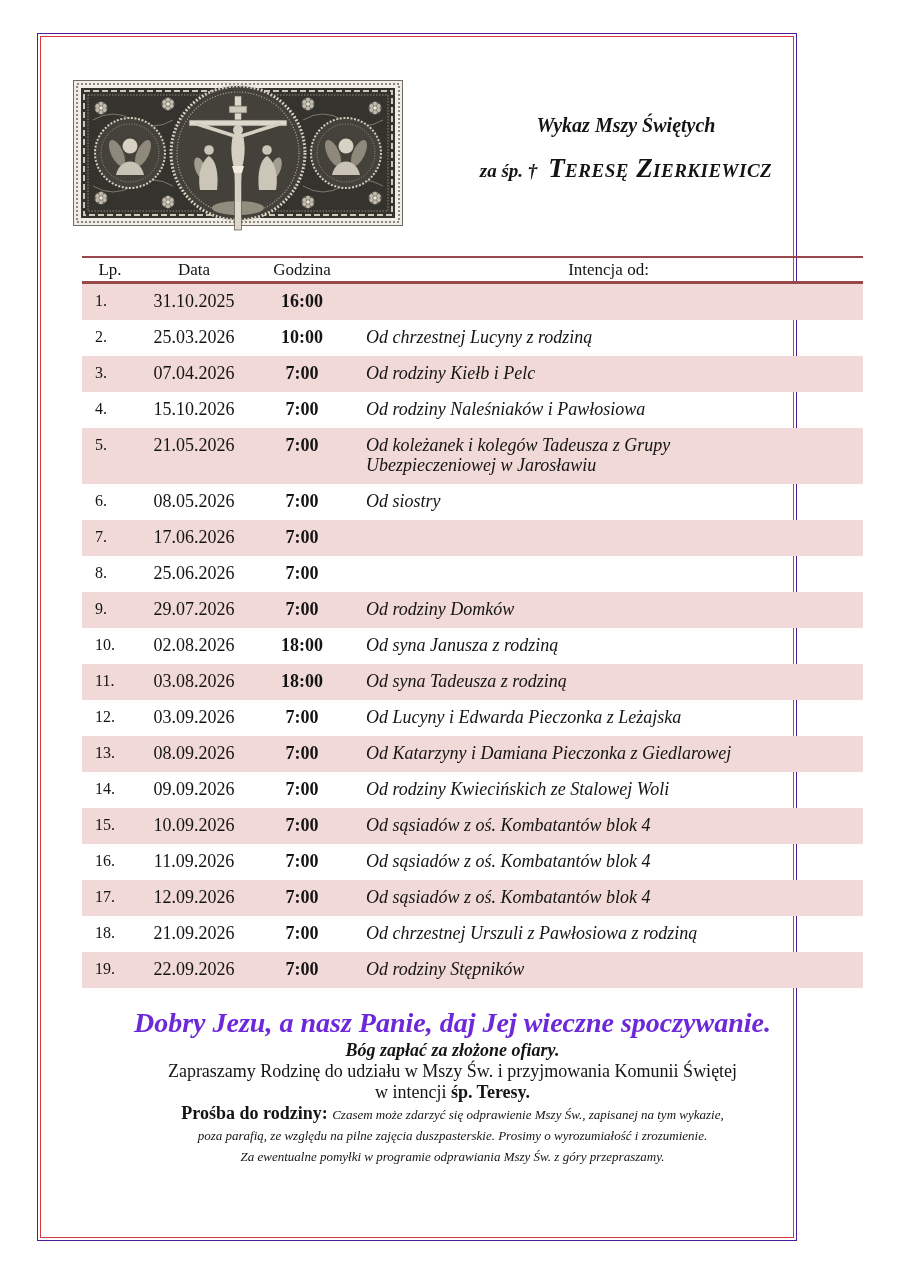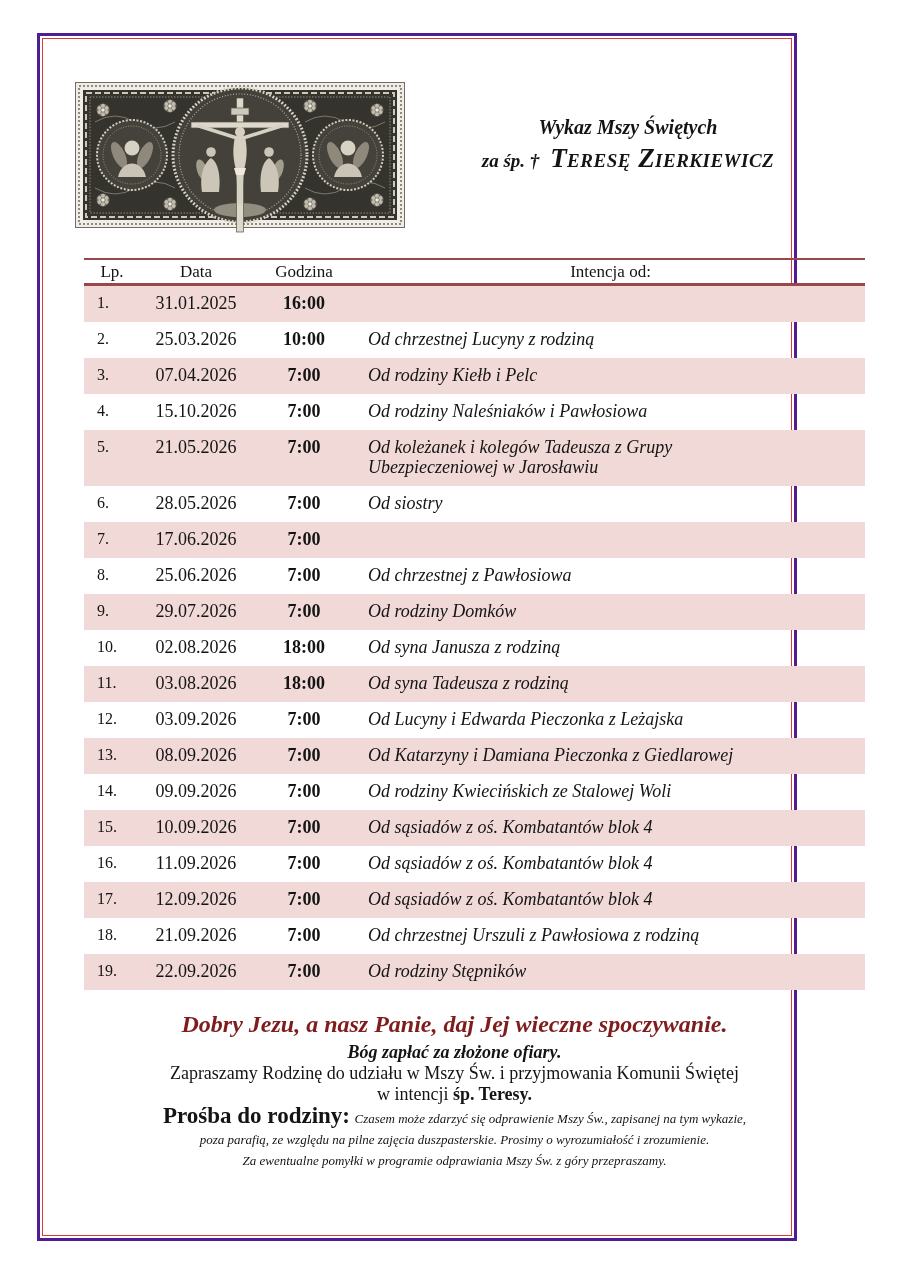--- a/index.html
+++ b/index.html
@@ -7,40 +7,40 @@
     width: 905px; height: 1280px;
     background: #ffffff;
     font-family: "Liberation Serif", serif;
     color: #141414;
     position: relative;
     overflow: hidden;
   }
   .frame-outer {
     position: absolute; left: 37px; top: 33px;
     width: 760px; height: 1208px;
-    border: 3px solid #4c1d95;
+    border: 1px solid #4c1d95;
     box-sizing: border-box;
   }
   .frame-inner {
     position: absolute; inset: 2px;
     border: 1px solid #d63a3a;
   }
   .content { position: absolute; inset: 0; }
 
   
   .engraving { position: absolute; left: 32px; top: 43px; width: 330px; height: 152px; }
   .title-block {
     position: absolute; left: 365px; top: 76px; width: 440px;
     text-align: center;
   }
   .doc-subtitle {
     font-size: 20px; line-height: 24px;
     font-weight: bold; font-style: italic;
   }
-  .title-line { margin-top: 4px; font-size: 19px; }
+  .title-line { margin-top: 16px; font-size: 19px; }
   .title-prefix { font-weight: bold; font-style: italic; }
   .deceased-name {
     font-variant: small-caps;
     font-weight: bold; font-style: italic;
     font-size: 27px; letter-spacing: 0.5px;
     margin-left: 6px;
   }
 
   
   .mass-table { position: absolute; left: 41px; top: 219px; width: 781px; }
@@ -67,27 +67,27 @@
   .c-data { text-align: center; }
   .c-godzina { text-align: center; font-weight: bold; }
   .c-intencja { padding-left: 12px; font-style: italic; white-space: pre-line; }
 
   
   .footer {
     position: absolute; left: 0; top: 971px; width: 823px;
     text-align: center;
   }
   .f-prayer {
-    color: #7f1d1d; font-weight: bold; font-style: italic;
-    font-size: 24px; line-height: 29px;
+    color: #6d28d9; font-weight: bold; font-style: italic;
+    font-size: 28px; line-height: 29px;
   }
   .f-thanks { font-weight: bold; font-style: italic; font-size: 18px; line-height: 21px; margin-top: 3px; }
   .f-line { font-size: 18px; line-height: 21px; }
   .f-bold { font-weight: bold; }
-  .f-req-label { font-weight: bold; font-size: 23px; }
+  .f-req-label { font-weight: bold; font-size: 18px; }
   .f-req-text { font-style: italic; font-size: 13px; }
 </style>
 </head>
 <body>
 
 <div class="frame-outer">
   <div class="frame-inner">
     <div class="content">
 
       <div class="engraving">
@@ -175,21 +175,21 @@
       <div class="mass-table">
         <div class="thead">
           <div>Lp.</div>
           <div>Data</div>
           <div>Godzina</div>
           <div>Intencja od:</div>
         </div>
         <div id="table-body">
             <div class="row shaded">
     <div class="c-lp">1.</div>
-    <div class="c-data">31.01.2025</div>
+    <div class="c-data">31.10.2025</div>
     <div class="c-godzina">16:00</div>
   </div>
             <div class="row">
     <div class="c-lp">2.</div>
     <div class="c-data">25.03.2026</div>
     <div class="c-godzina">10:00</div>
     <div class="c-intencja">Od chrzestnej Lucyny z rodziną</div>
   </div>
             <div class="row shaded">
     <div class="c-lp">3.</div>
@@ -205,34 +205,33 @@
   </div>
             <div class="row shaded">
     <div class="c-lp">5.</div>
     <div class="c-data">21.05.2026</div>
     <div class="c-godzina">7:00</div>
     <div class="c-intencja">Od koleżanek i kolegów Tadeusza z Grupy
 Ubezpieczeniowej w Jarosławiu</div>
   </div>
             <div class="row">
     <div class="c-lp">6.</div>
-    <div class="c-data">28.05.2026</div>
+    <div class="c-data">08.05.2026</div>
     <div class="c-godzina">7:00</div>
     <div class="c-intencja">Od siostry</div>
   </div>
             <div class="row shaded">
     <div class="c-lp">7.</div>
     <div class="c-data">17.06.2026</div>
     <div class="c-godzina">7:00</div>
   </div>
             <div class="row">
     <div class="c-lp">8.</div>
     <div class="c-data">25.06.2026</div>
     <div class="c-godzina">7:00</div>
-    <div class="c-intencja">Od chrzestnej z Pawłosiowa</div>
   </div>
             <div class="row shaded">
     <div class="c-lp">9.</div>
     <div class="c-data">29.07.2026</div>
     <div class="c-godzina">7:00</div>
     <div class="c-intencja">Od rodziny Domków</div>
   </div>
             <div class="row">
     <div class="c-lp">10.</div>
     <div class="c-data">02.08.2026</div>

